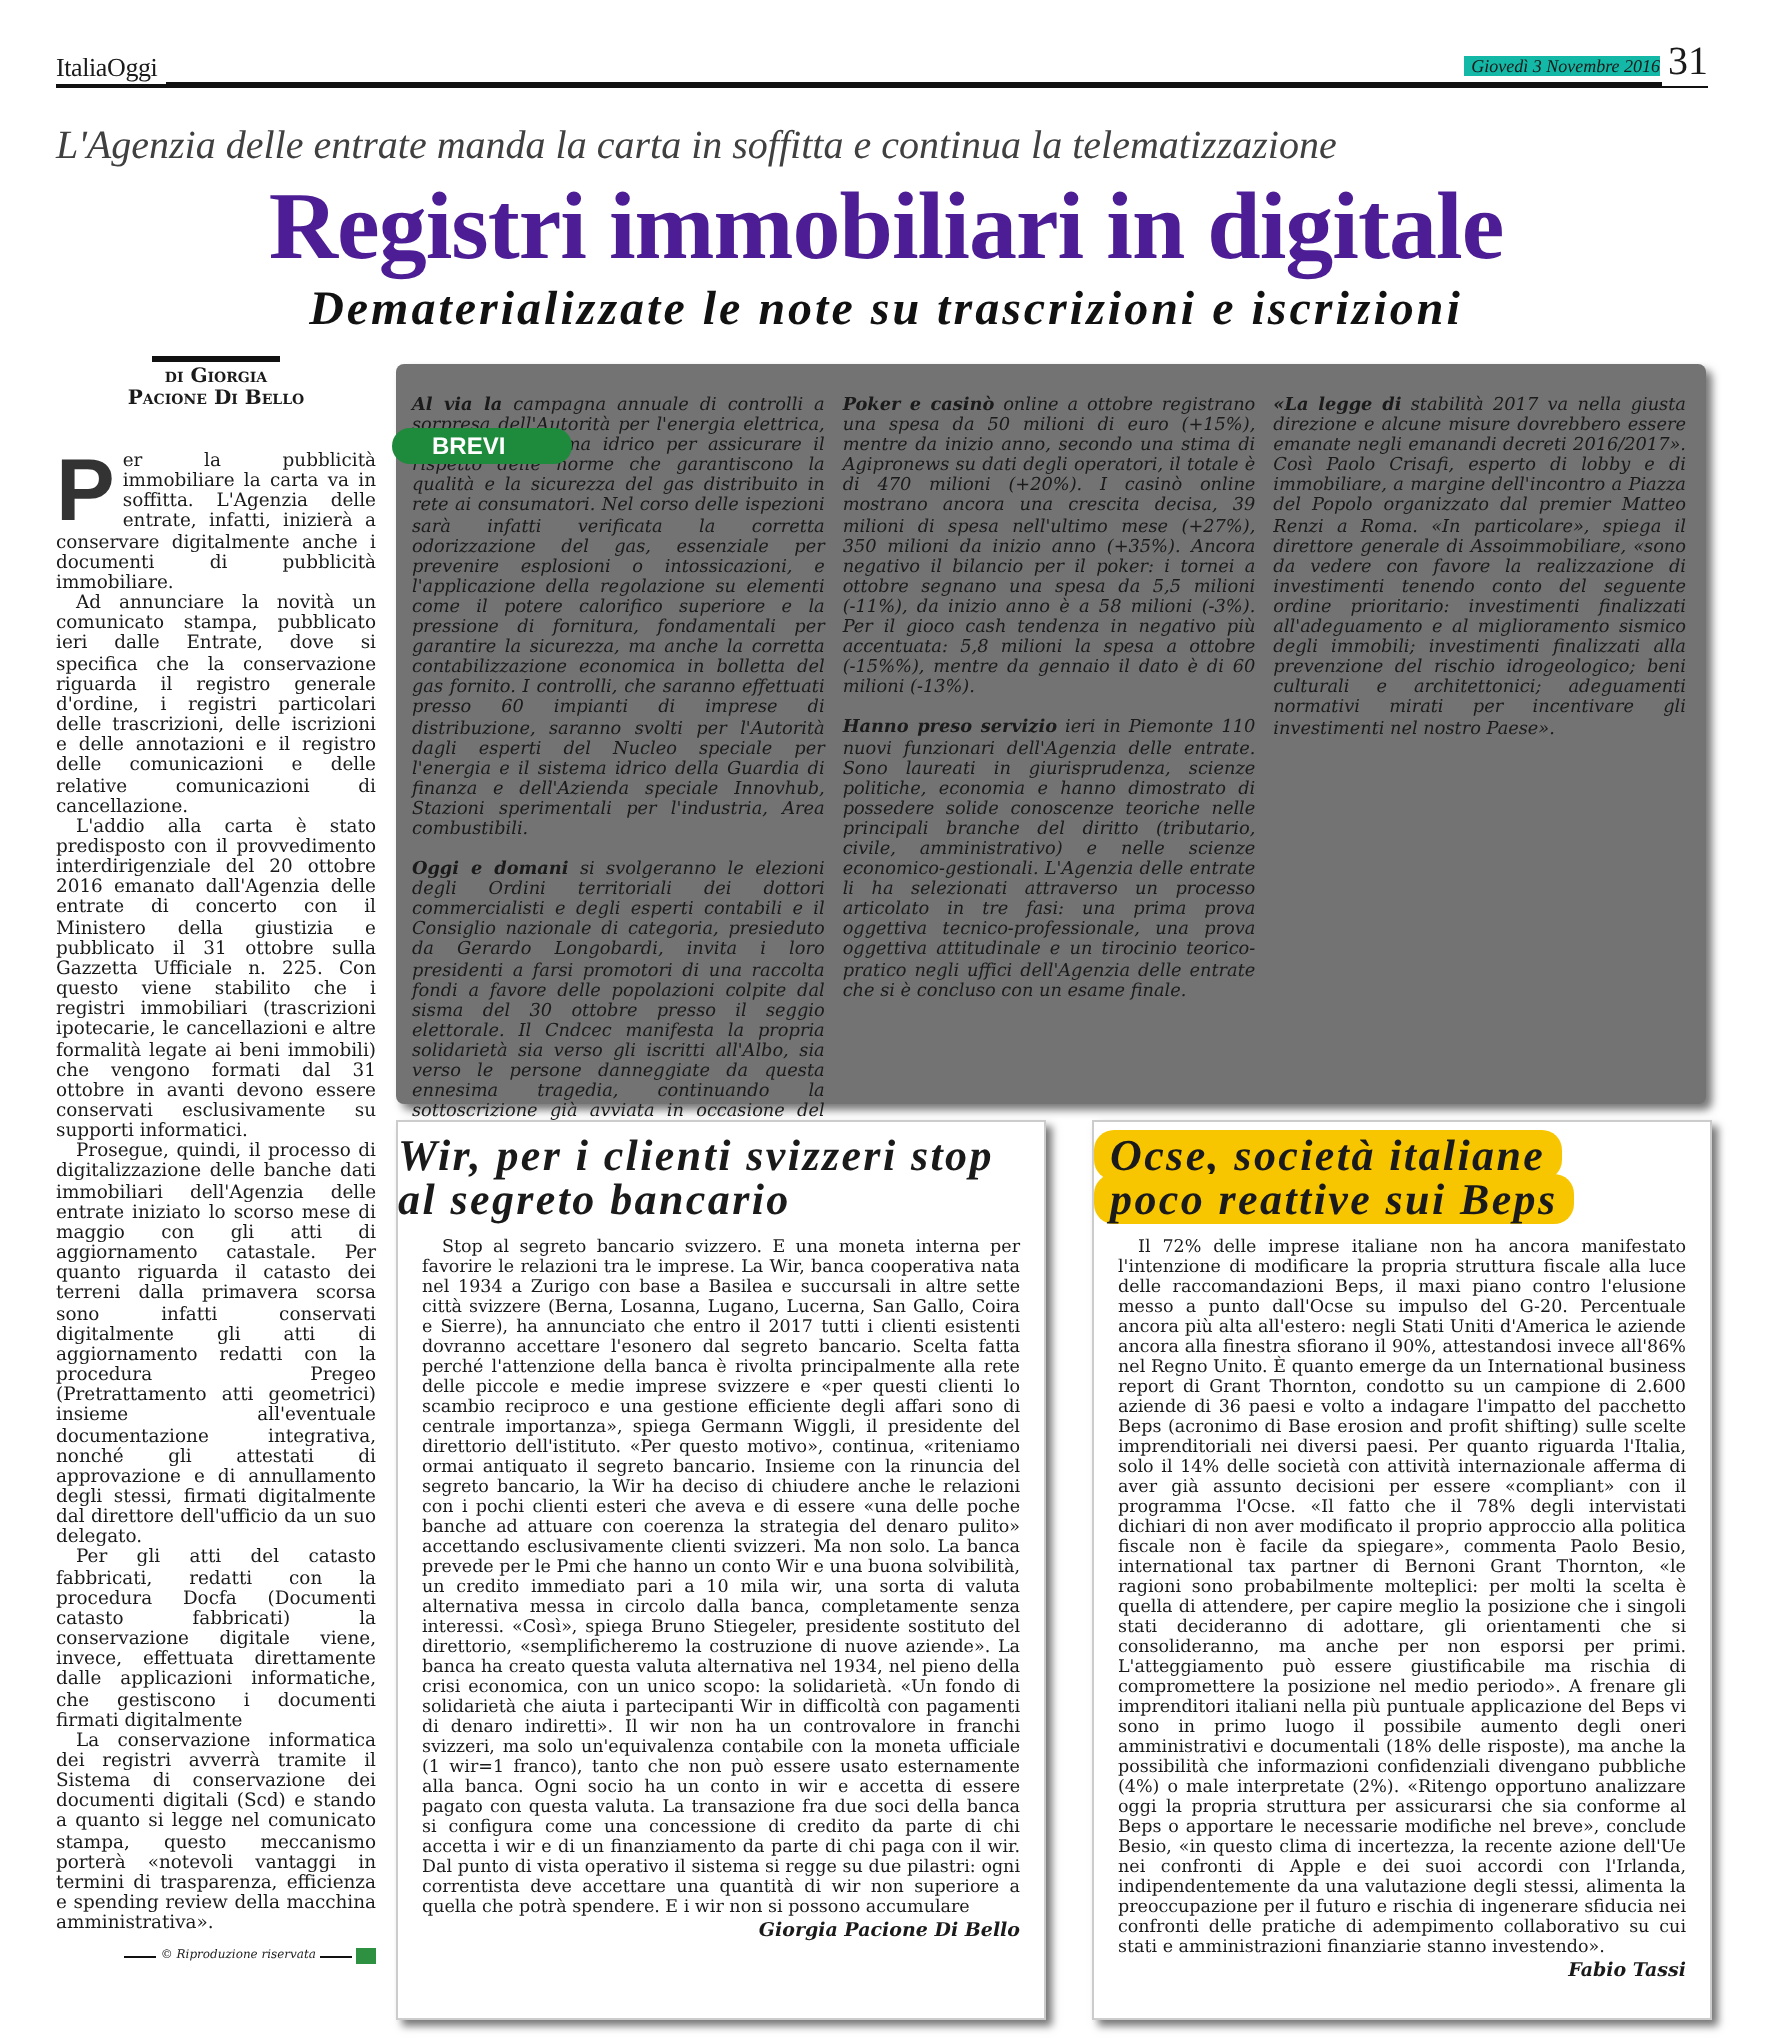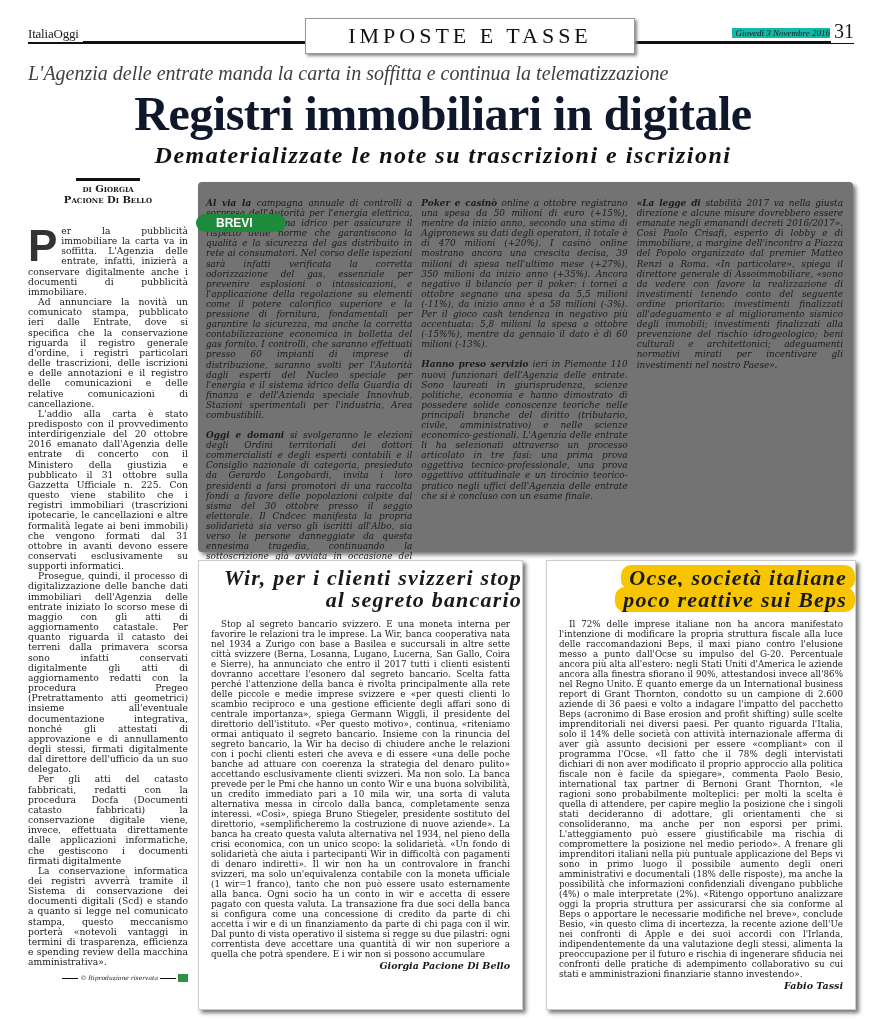--- a/index.html
+++ b/index.html
@@ -8,21 +8,21 @@
 
   
   .masthead { position: absolute; left: 28px; top: 24px; width: 826px; height: 28px; }
   .masthead .rule { position: absolute; left: 0; right: 0; top: 17px; height: 3px; background: #111; }
   .masthead .logo { position: absolute; left: 0; top: 2px; font-family: "Liberation Serif", serif; font-weight: normal; font-size: 13px; letter-spacing: -0.2px; background: #fff; padding-right: 4px; }
   .section-box { position: absolute; left: 277px; top: -6px; width: 330px; height: 36px; background: #fff; border: 1px solid #999; box-shadow: 2px 2px 3px #888; text-align: center; font-family: "Liberation Serif", serif; font-size: 22px; letter-spacing: 4px; line-height: 34px; color: #111; }
   .masthead .dateline { position: absolute; right: 24px; top: 4px; font-family: "Liberation Serif", serif; font-style: italic; font-size: 9px; background: #14b8a6; padding-left: 4px; }
   .masthead .pagenum { position: absolute; right: 0; top: -4px; font-family: "Liberation Serif", serif; font-size: 20px; background: #fff; padding-left: 3px; }
 
   .kicker { position: absolute; left: 28px; top: 62px; width: 830px; text-align: left; font-family: "Liberation Serif", serif; font-style: italic; font-size: 20px; color: #404040; white-space: nowrap; }
-  .headline { position: absolute; left: 20px; top: 86px; width: 846px; text-align: center; font-family: "Liberation Serif", serif; font-weight: bold; font-size: 48px; letter-spacing: -0.5px; line-height: 56px; color: #0f172a; white-space: nowrap; }
+  .headline { position: absolute; left: 20px; top: 86px; width: 846px; text-align: center; font-family: "Liberation Serif", serif; font-weight: bold; font-size: 48px; letter-spacing: -0.5px; line-height: 56px; color: #4c1d95; white-space: nowrap; }
   .subhead { position: absolute; left: 20px; top: 142px; width: 846px; text-align: center; font-family: "Liberation Serif", serif; font-weight: bold; font-style: italic; font-size: 24px; letter-spacing: 1.5px; color: #111; white-space: nowrap; }
 
   
   .leftcol { position: absolute; left: 28px; top: 178px; width: 160px; font-size: 9.2px; line-height: 10.15px; text-align: justify; hyphens: auto; }
   .byline-rule { width: 64px; height: 3px; background: #111; margin: 0 auto 2px; }
   .byline { text-align: center; font-weight: bold; font-variant: small-caps; font-size: 10px; line-height: 11px; margin-bottom: 21px; }
   .leftcol p { text-indent: 10px; }
   .leftcol p.first { text-indent: 0; }
   .dropcap { float: left; font-family: "Liberation Sans", sans-serif; font-weight: bold; font-size: 44px; line-height: 38px; margin: 1px 4px 0 0; color: #333; }
   .copyright { margin-top: 6px; display: flex; align-items: center; justify-content: flex-end; gap: 2px; font-style: italic; font-size: 6px; }
@@ -34,32 +34,31 @@
   .brevi-tab { position: absolute; left: 196px; top: 174px; width: 90px; height: 18px; background: #1e8a3c; border-radius: 9px; color: #fff; font-family: "Liberation Sans", sans-serif; font-weight: bold; font-size: 12px; line-height: 18px; padding-left: 20px; z-index: 2; margin-top: 40px; }
   .brevi-cols { position: absolute; left: 8px; top: 16px; right: 10px; display: flex; gap: 9px; }
   .brevi-col { width: 210px; font-style: italic; font-size: 8.9px; line-height: 10.1px; text-align: justify; }
   .brevi-col p { margin-bottom: 10px; }
   .brevi-col b { font-style: italic; }
 
   
   .box { position: absolute; top: 560px; height: 450px; background: #fff; border: 1px solid #ccc; box-shadow: 3px 3px 4px #777; }
   .box-wir { left: 198px; width: 325px; }
   .box-ocse { left: 546px; width: 310px; }
-  .box-title { text-align: right; font-family: "Liberation Serif", serif; font-weight: bold; font-style: italic; font-size: 22px; line-height: 22px; letter-spacing: 1.2px; margin: 6px 0 8px; }
+  .box-title { text-align: left; font-family: "Liberation Serif", serif; font-weight: bold; font-style: italic; font-size: 22px; line-height: 22px; letter-spacing: 1.2px; margin: 6px 0 8px; }
   .box-ocse .box-title span { background: #f7c600; border-radius: 10px; padding: 0 8px; box-decoration-break: clone; -webkit-box-decoration-break: clone; }
   .box-body { padding: 0 12px 0 12px; font-size: 8.75px; line-height: 10px; text-align: justify; text-indent: 10px; }
   .signature { text-align: right; font-weight: bold; font-style: italic; font-size: 9.5px; padding-right: 12px; margin-top: 1px; }
 </style>
 </head>
 <body>
 
 <div class="masthead">
   <div class="rule"></div>
   <span class="logo">ItaliaOggi</span>
-  <div class="section-box">IMPOSTE E TASSE</div>
   <span class="dateline">Giovedì 3 Novembre 2016</span>
   <span class="pagenum">31</span>
 </div>
 
 <div class="kicker">L'Agenzia delle entrate manda la carta in soffitta e continua la telematizzazione</div>
 <h1 class="headline">Registri immobiliari in digitale</h1>
 <h2 class="subhead">Dematerializzate le note su trascrizioni e iscrizioni</h2>
 
 <div class="leftcol">
   <div class="byline-rule"></div>

